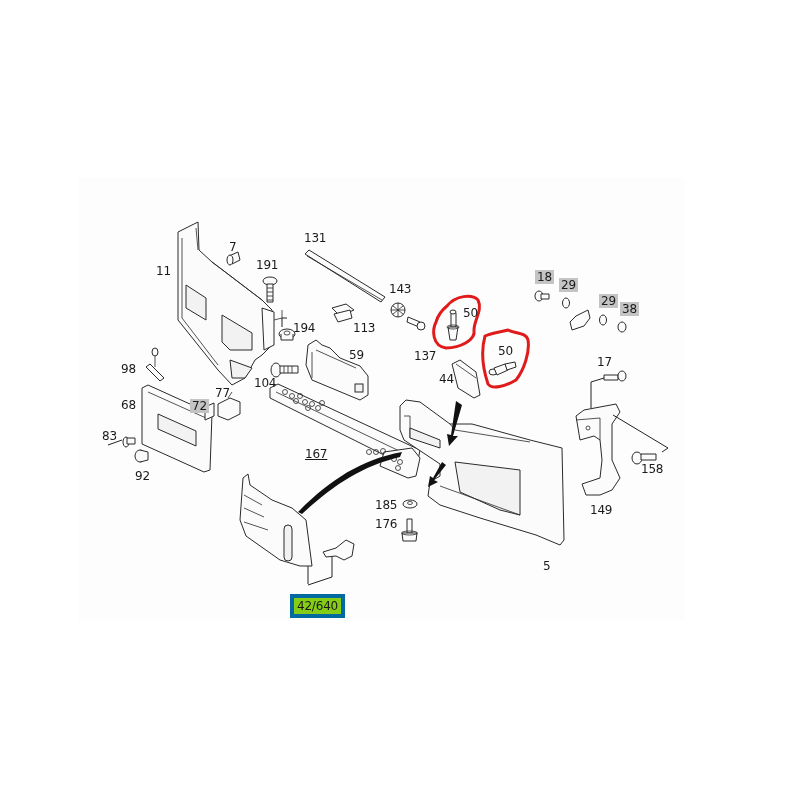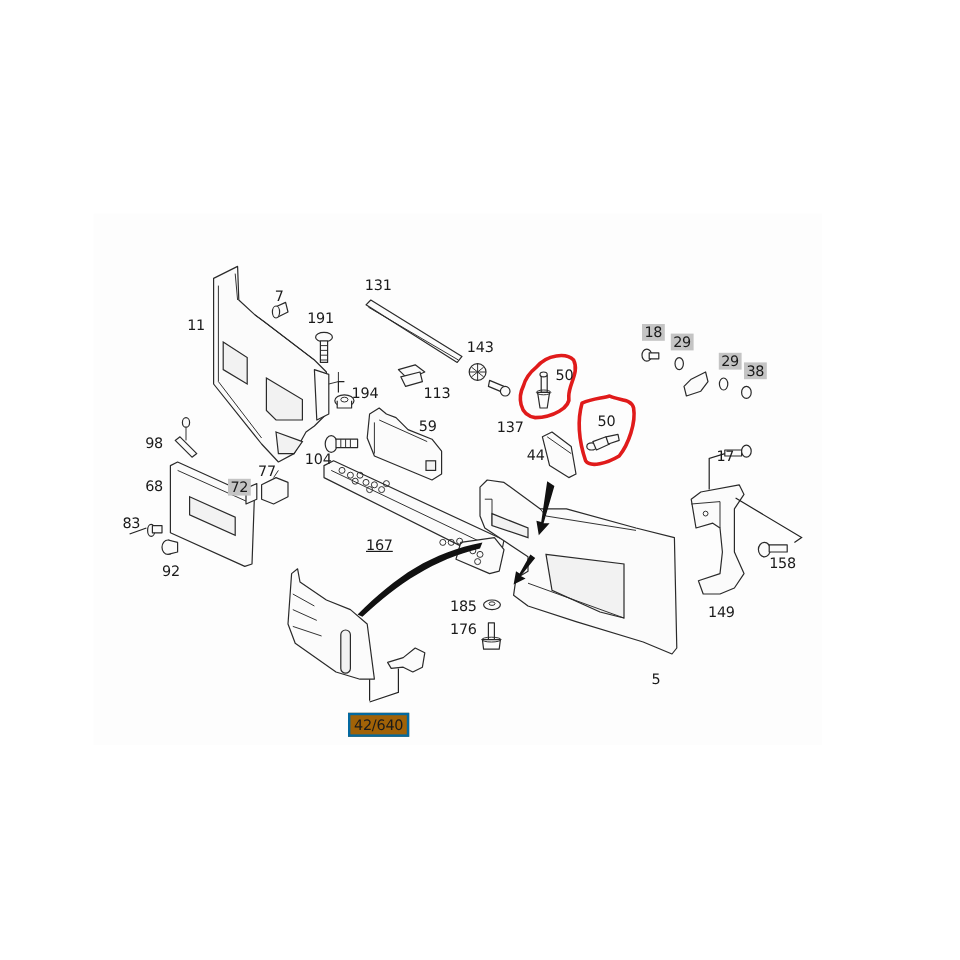--- a/index.html
+++ b/index.html
@@ -3,21 +3,21 @@
 <meta charset="utf-8">
 <style>
   html, body { margin: 0; padding: 0; background: #ffffff; }
   body { width: 800px; height: 800px; position: relative; overflow: hidden;
          font-family: "DejaVu Sans", sans-serif; }
   #panel { position: absolute; left: 78px; top: 178px; width: 607px; height: 443px; background: #fdfdfd; }
   #diagram { position: absolute; left: 0; top: 0; width: 800px; height: 800px; }
   .lbl { position: absolute; font-family: "DejaVu Sans", sans-serif; font-size: 12px; color: #1a1a1a;
          line-height: 14px; white-space: nowrap; letter-spacing: -0.2px; }
   .lbl.hl { background: #c4c4c4; padding: 0 2px; }
-  .lbl.boxed { border: 2px solid #0369a1; padding: 1px 3px; background: #a16207; }
+  .lbl.boxed { border: 4px solid #0369a1; padding: 1px 3px; background: #84cc16; }
   .part { fill: #fbfbfb; stroke: #2a2a2a; stroke-width: 1; stroke-linejoin: round; }
   .part-shade { fill: #f2f2f2; stroke: #2a2a2a; stroke-width: 1; }
   .thin { fill: none; stroke: #2a2a2a; stroke-width: 0.8; }
   .leader { fill: none; stroke: #222; stroke-width: 1; }
   .arrow { fill: #111; stroke: none; }
   .mark { fill: none; stroke-width: 3; stroke-linecap: round; stroke-linejoin: round; }
 </style>
 </head>
 <body>
 
@@ -256,20 +256,20 @@
     <div class="lbl" style="left: 102px; top: 429px; text-align: right;">83</div>
     <div class="lbl" style="left: 135px; top: 469px;">92</div>
     <div class="lbl" style="left: 305px; top: 447px; text-decoration: underline;">167</div>
     <div class="lbl" style="left: 439px; top: 372px;">44</div>
     <div class="lbl" style="left: 463px; top: 306px;">50</div>
     <div class="lbl" style="left: 498px; top: 344px;">50</div>
     <div class="lbl hl" style="left: 535px; top: 270px;">18</div>
     <div class="lbl hl" style="left: 559px; top: 278px;">29</div>
     <div class="lbl hl" style="left: 599px; top: 294px;">29</div>
     <div class="lbl hl" style="left: 620px; top: 302px;">38</div>
-    <div class="lbl" style="left: 597px; top: 355px; margin-top: 18px;">17</div>
+    <div class="lbl" style="left: 597px; top: 355px;">17</div>
     <div class="lbl" style="left: 641px; top: 462px;">158</div>
     <div class="lbl" style="left: 590px; top: 503px;">149</div>
     <div class="lbl" style="left: 375px; top: 498px;">185</div>
     <div class="lbl" style="left: 375px; top: 517px;">176</div>
     <div class="lbl" style="left: 543px; top: 559px;">5</div>
     <div class="lbl boxed" style="left: 290px; top: 594px;">42/640</div>
   </div>
 
 </body></html>

